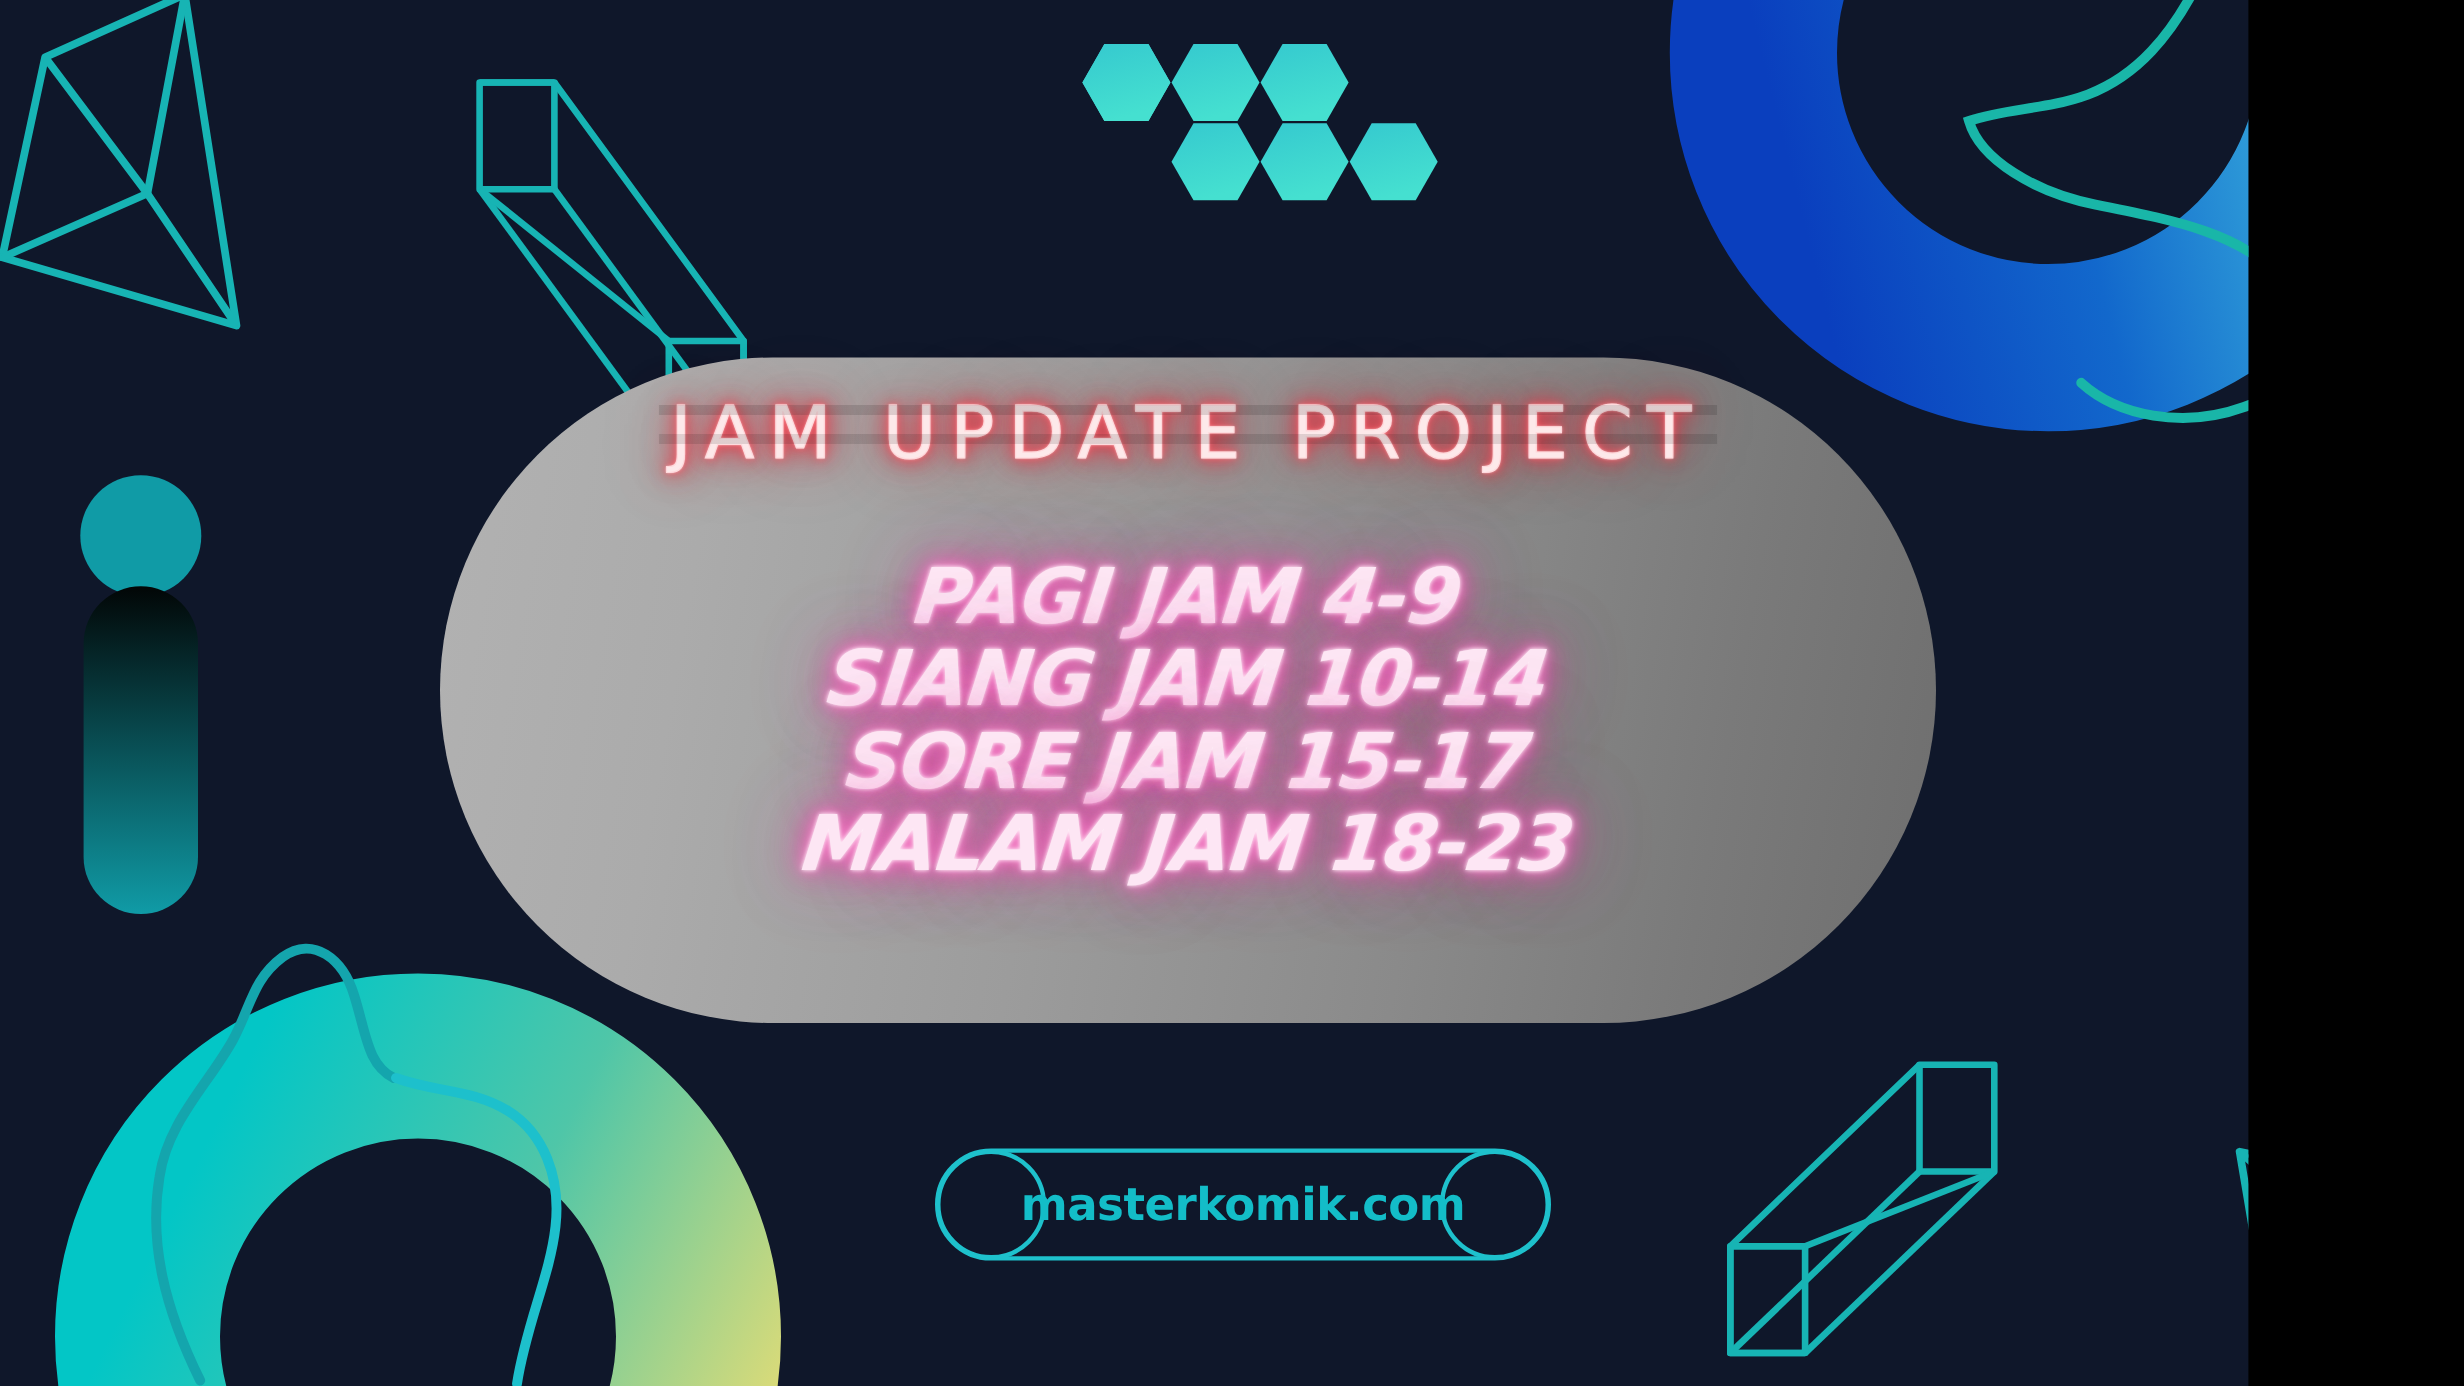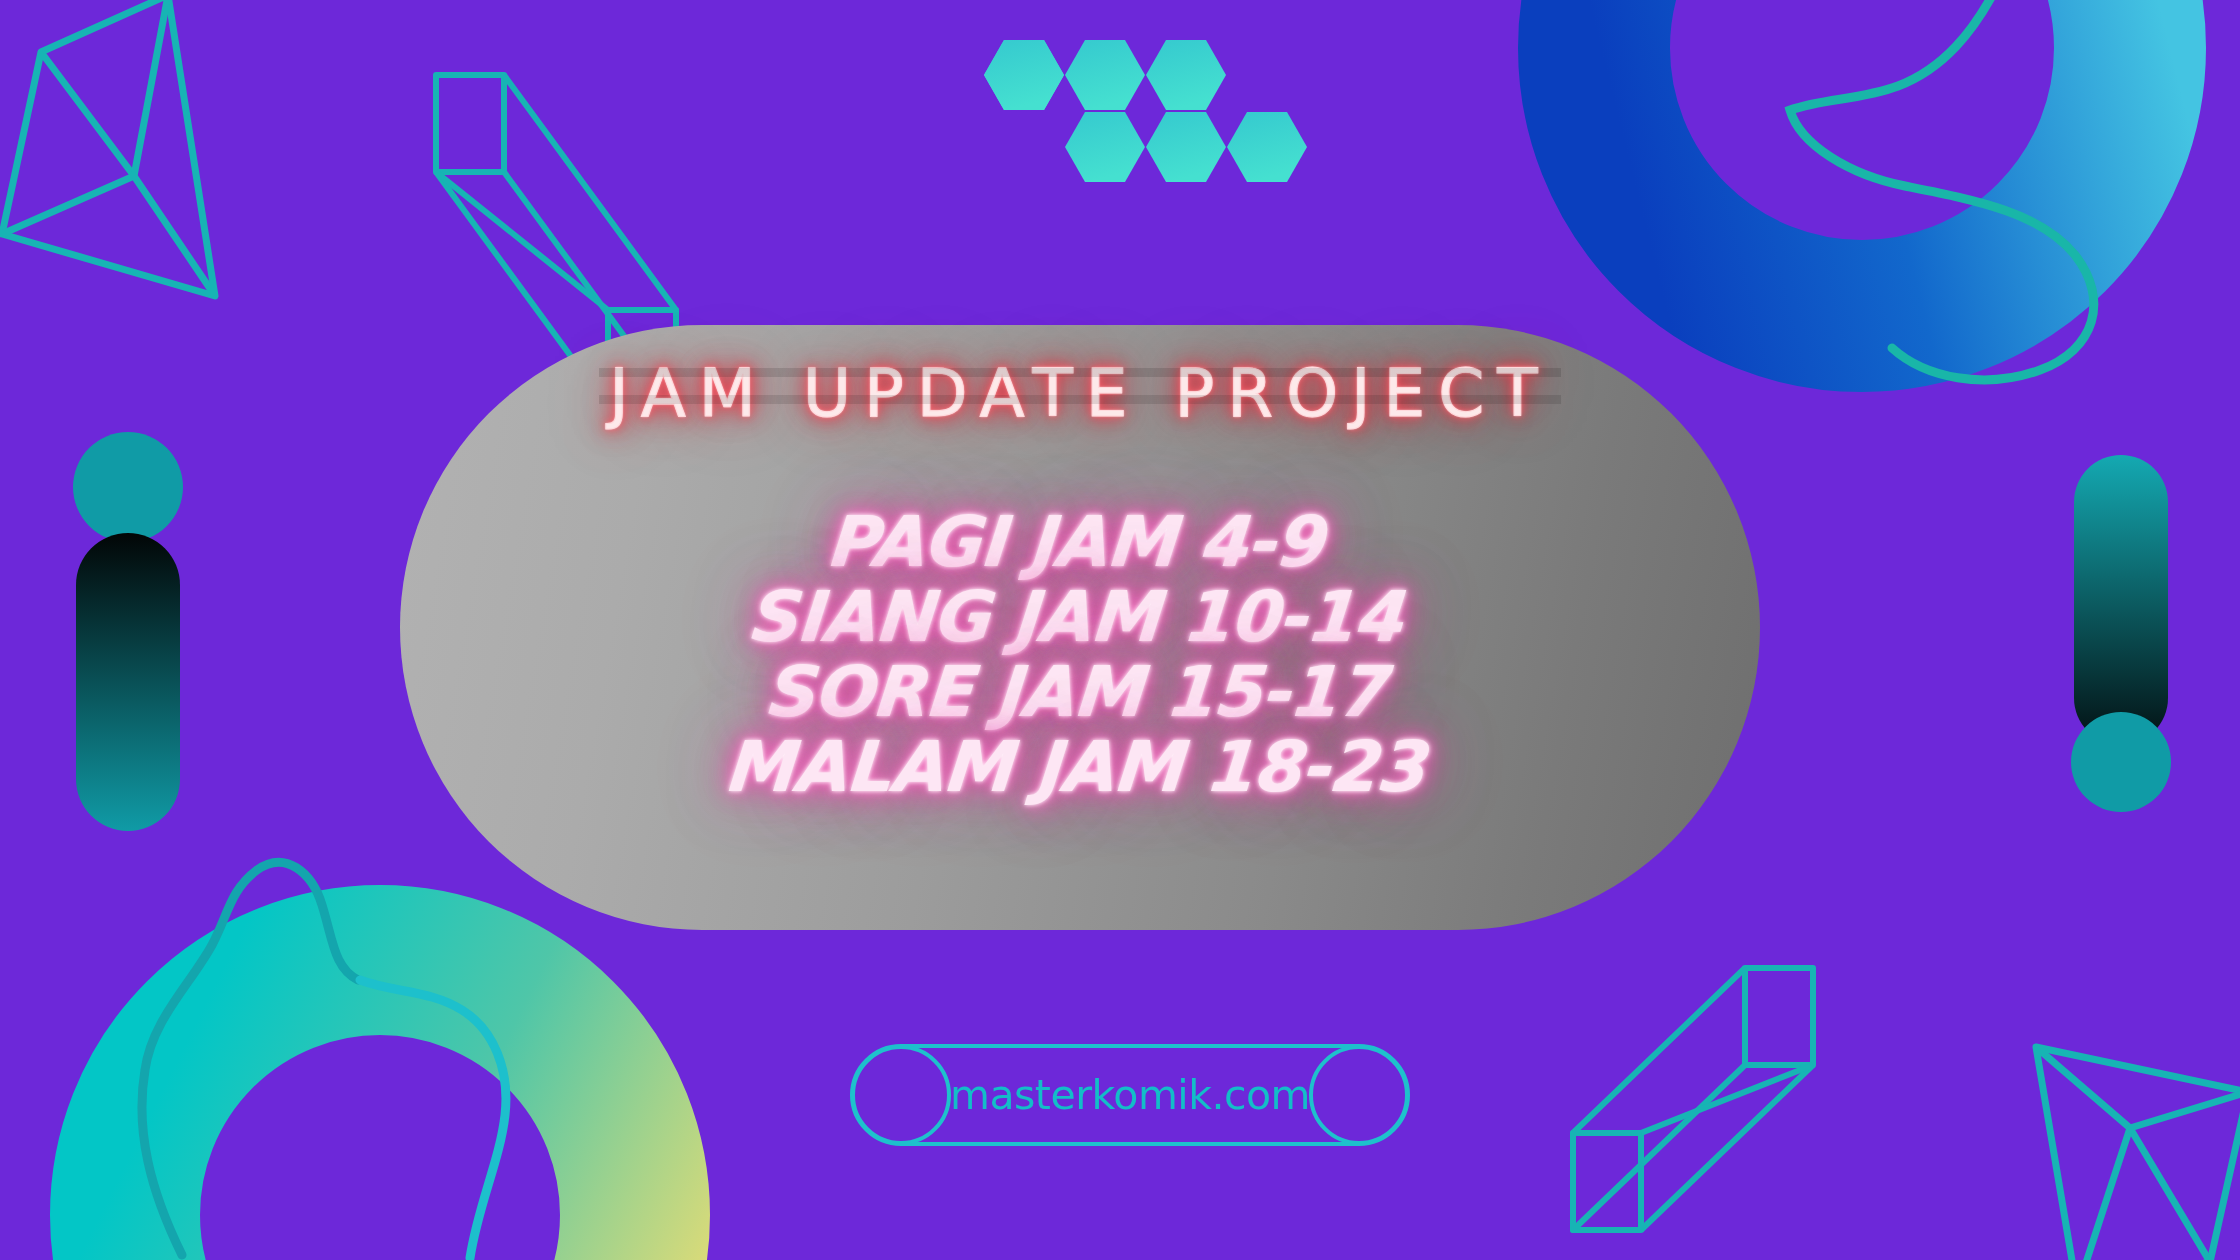--- a/index.html
+++ b/index.html
@@ -1,17 +1,17 @@
 <!DOCTYPE html>
 <html><head>
 <meta charset="utf-8">
 <style>
   html,body{margin:0;padding:0;background:#000;}
   body{width:2240px;height:1260px;overflow:hidden;font-family:"Liberation Sans",sans-serif;}
-  #stage{position:relative;width:2240px;height:1260px;background:#6d28d9;overflow:hidden;}
+  #stage{position:relative;width:2044px;height:1260px;background:#0f172a;overflow:hidden;}
 
   #deco-svg{position:absolute;left:0;top:0;width:2240px;height:1260px;}
 
   
   #card{
     position:absolute;
     left:400px; top:325px;
     width:1360px; height:605px;
     border-radius:303px;
     background:linear-gradient(100deg,#b2b2b2 0%,#ababab 18%,#9c9c9c 42%,#8a8a8a 66%,#7a7a7a 84%,#6e6e6e 100%);
@@ -109,21 +109,21 @@
     box-sizing:border-box;
     border:4px solid #1ec1cc;
     border-radius:50%;
   }
   #footer-circle-left{left:1px;}
   #footer-circle-right{right:1px;}
   #footer-url{
     position:absolute;left:0;top:0;width:560px;height:102px;
     display:flex;align-items:center;justify-content:center;
     font-family:"DejaVu Sans",sans-serif;
-    font-weight:400;
+    font-weight:700;
     font-size:41px;
     letter-spacing:-0.5px;
     color:#13bdc8;
   }
 </style>
 </head>
 <body>
 
 <div id="stage">
 

